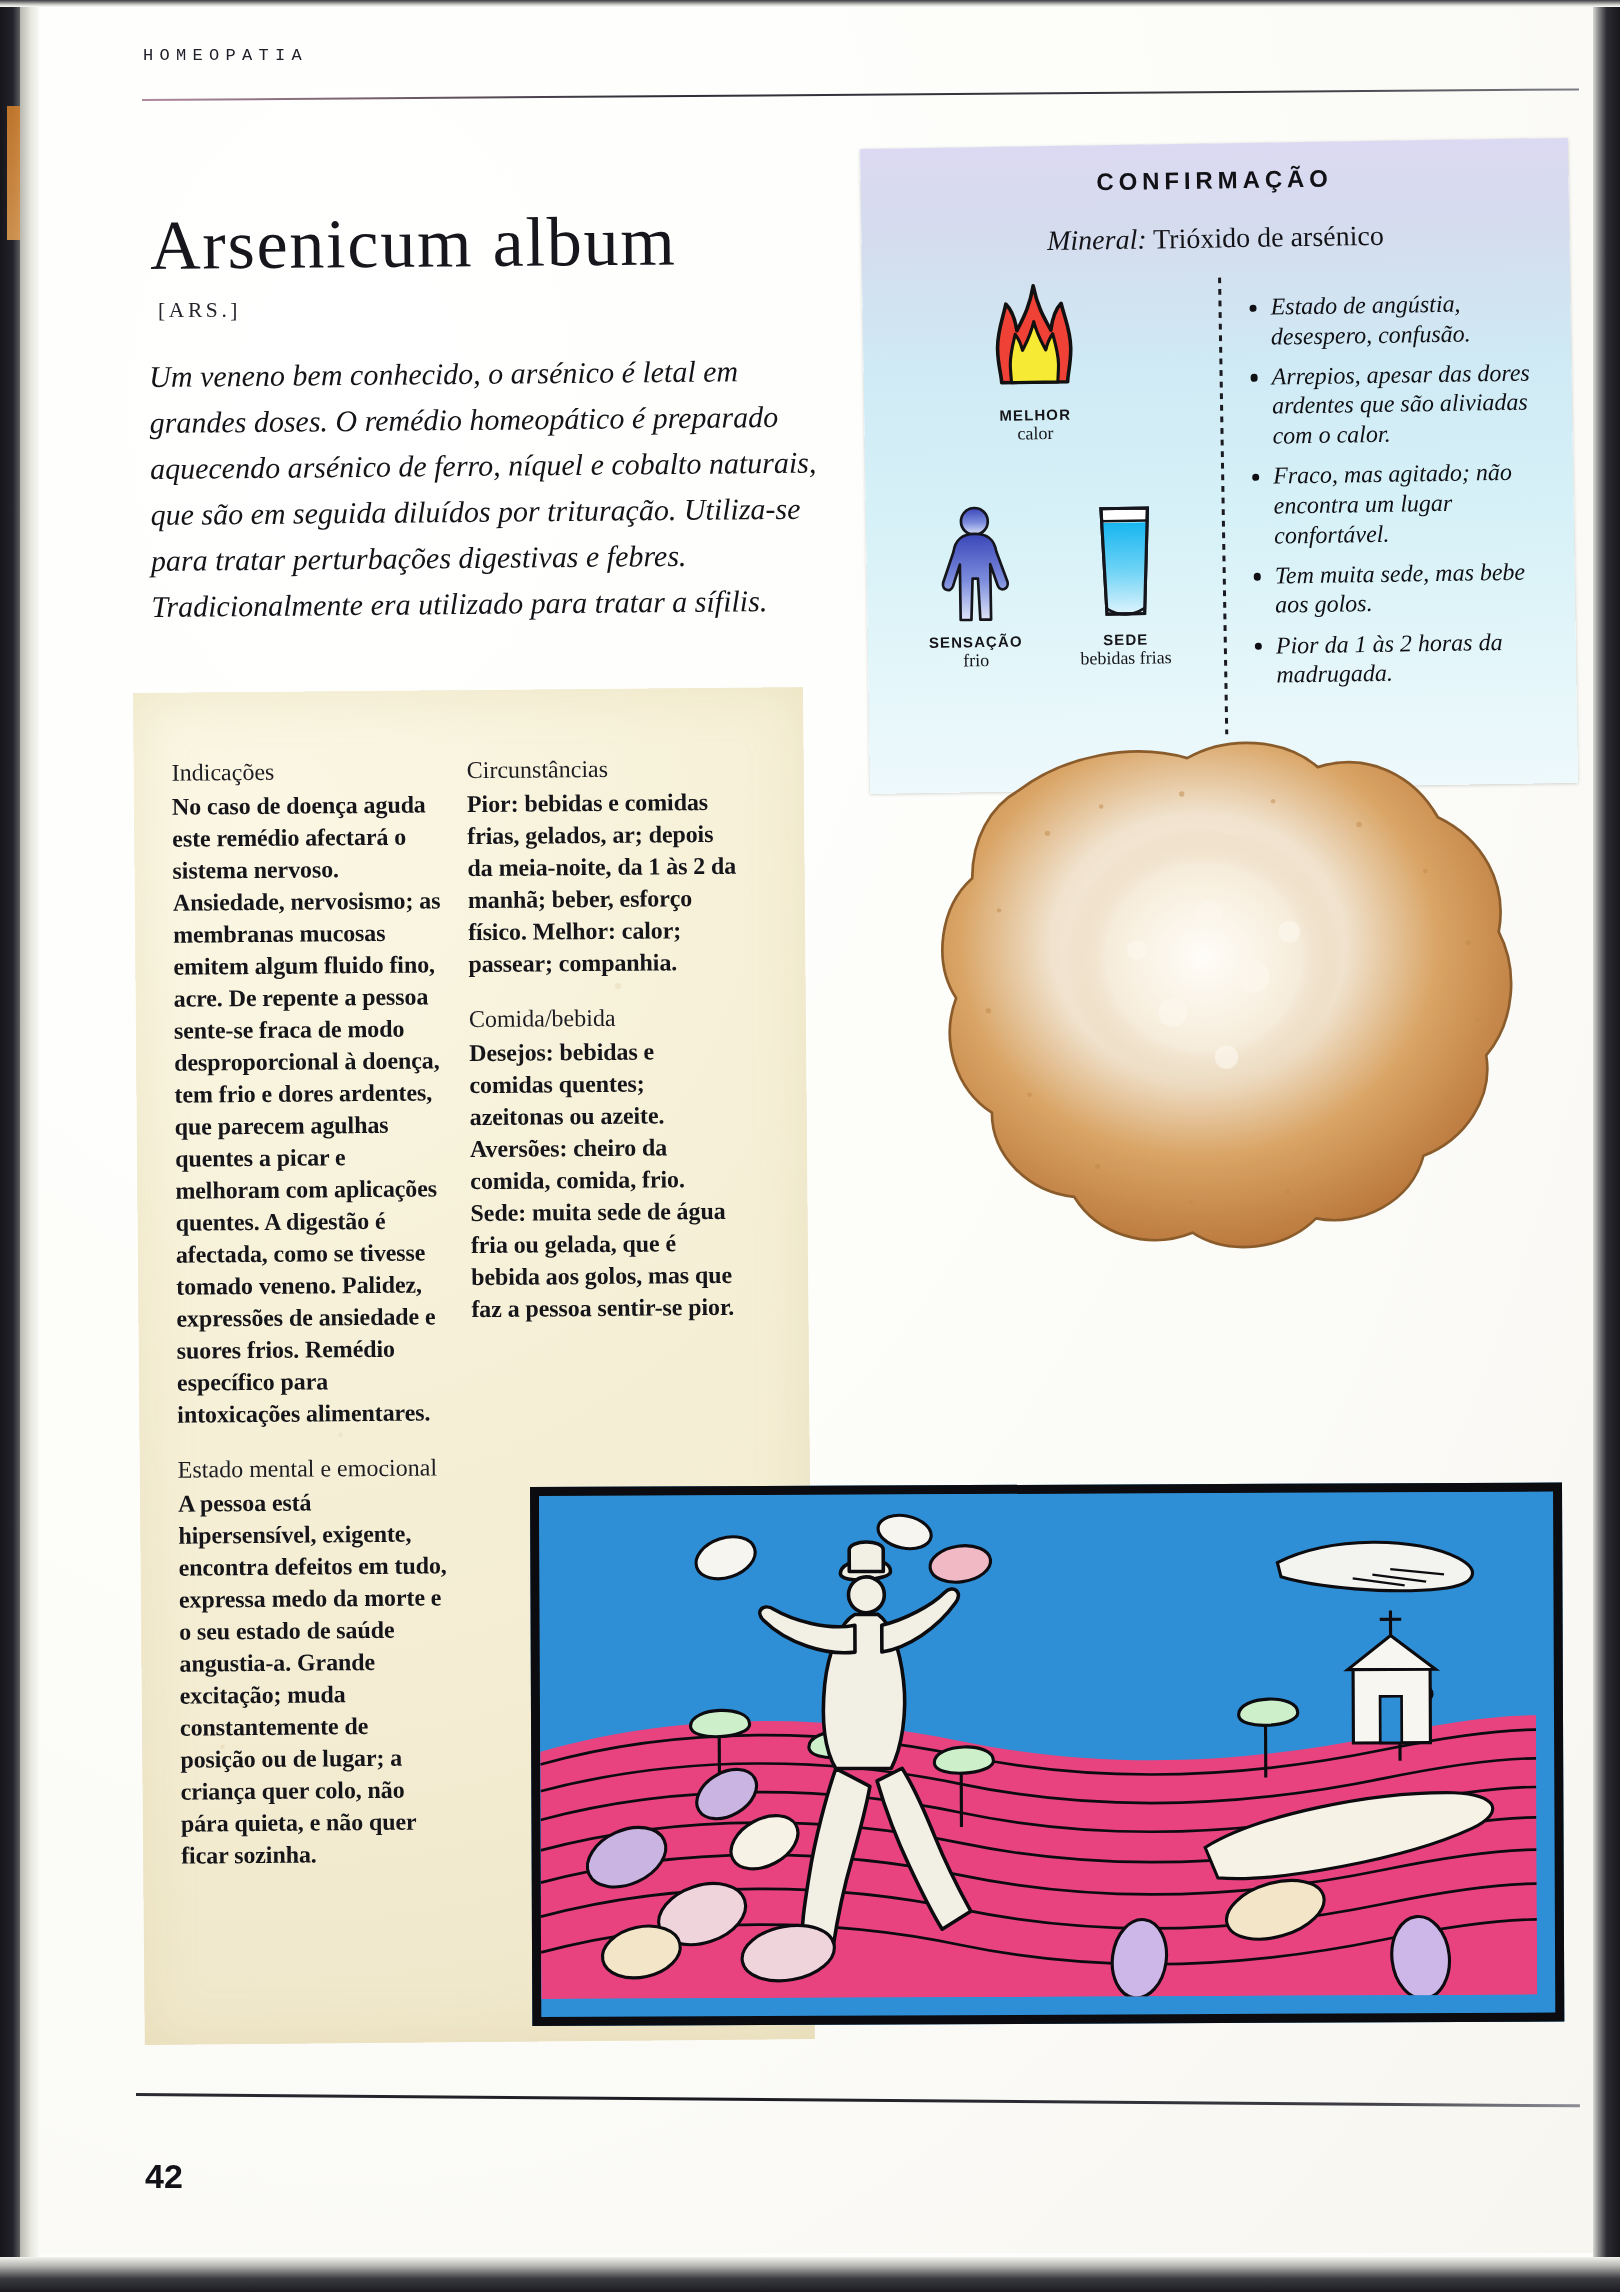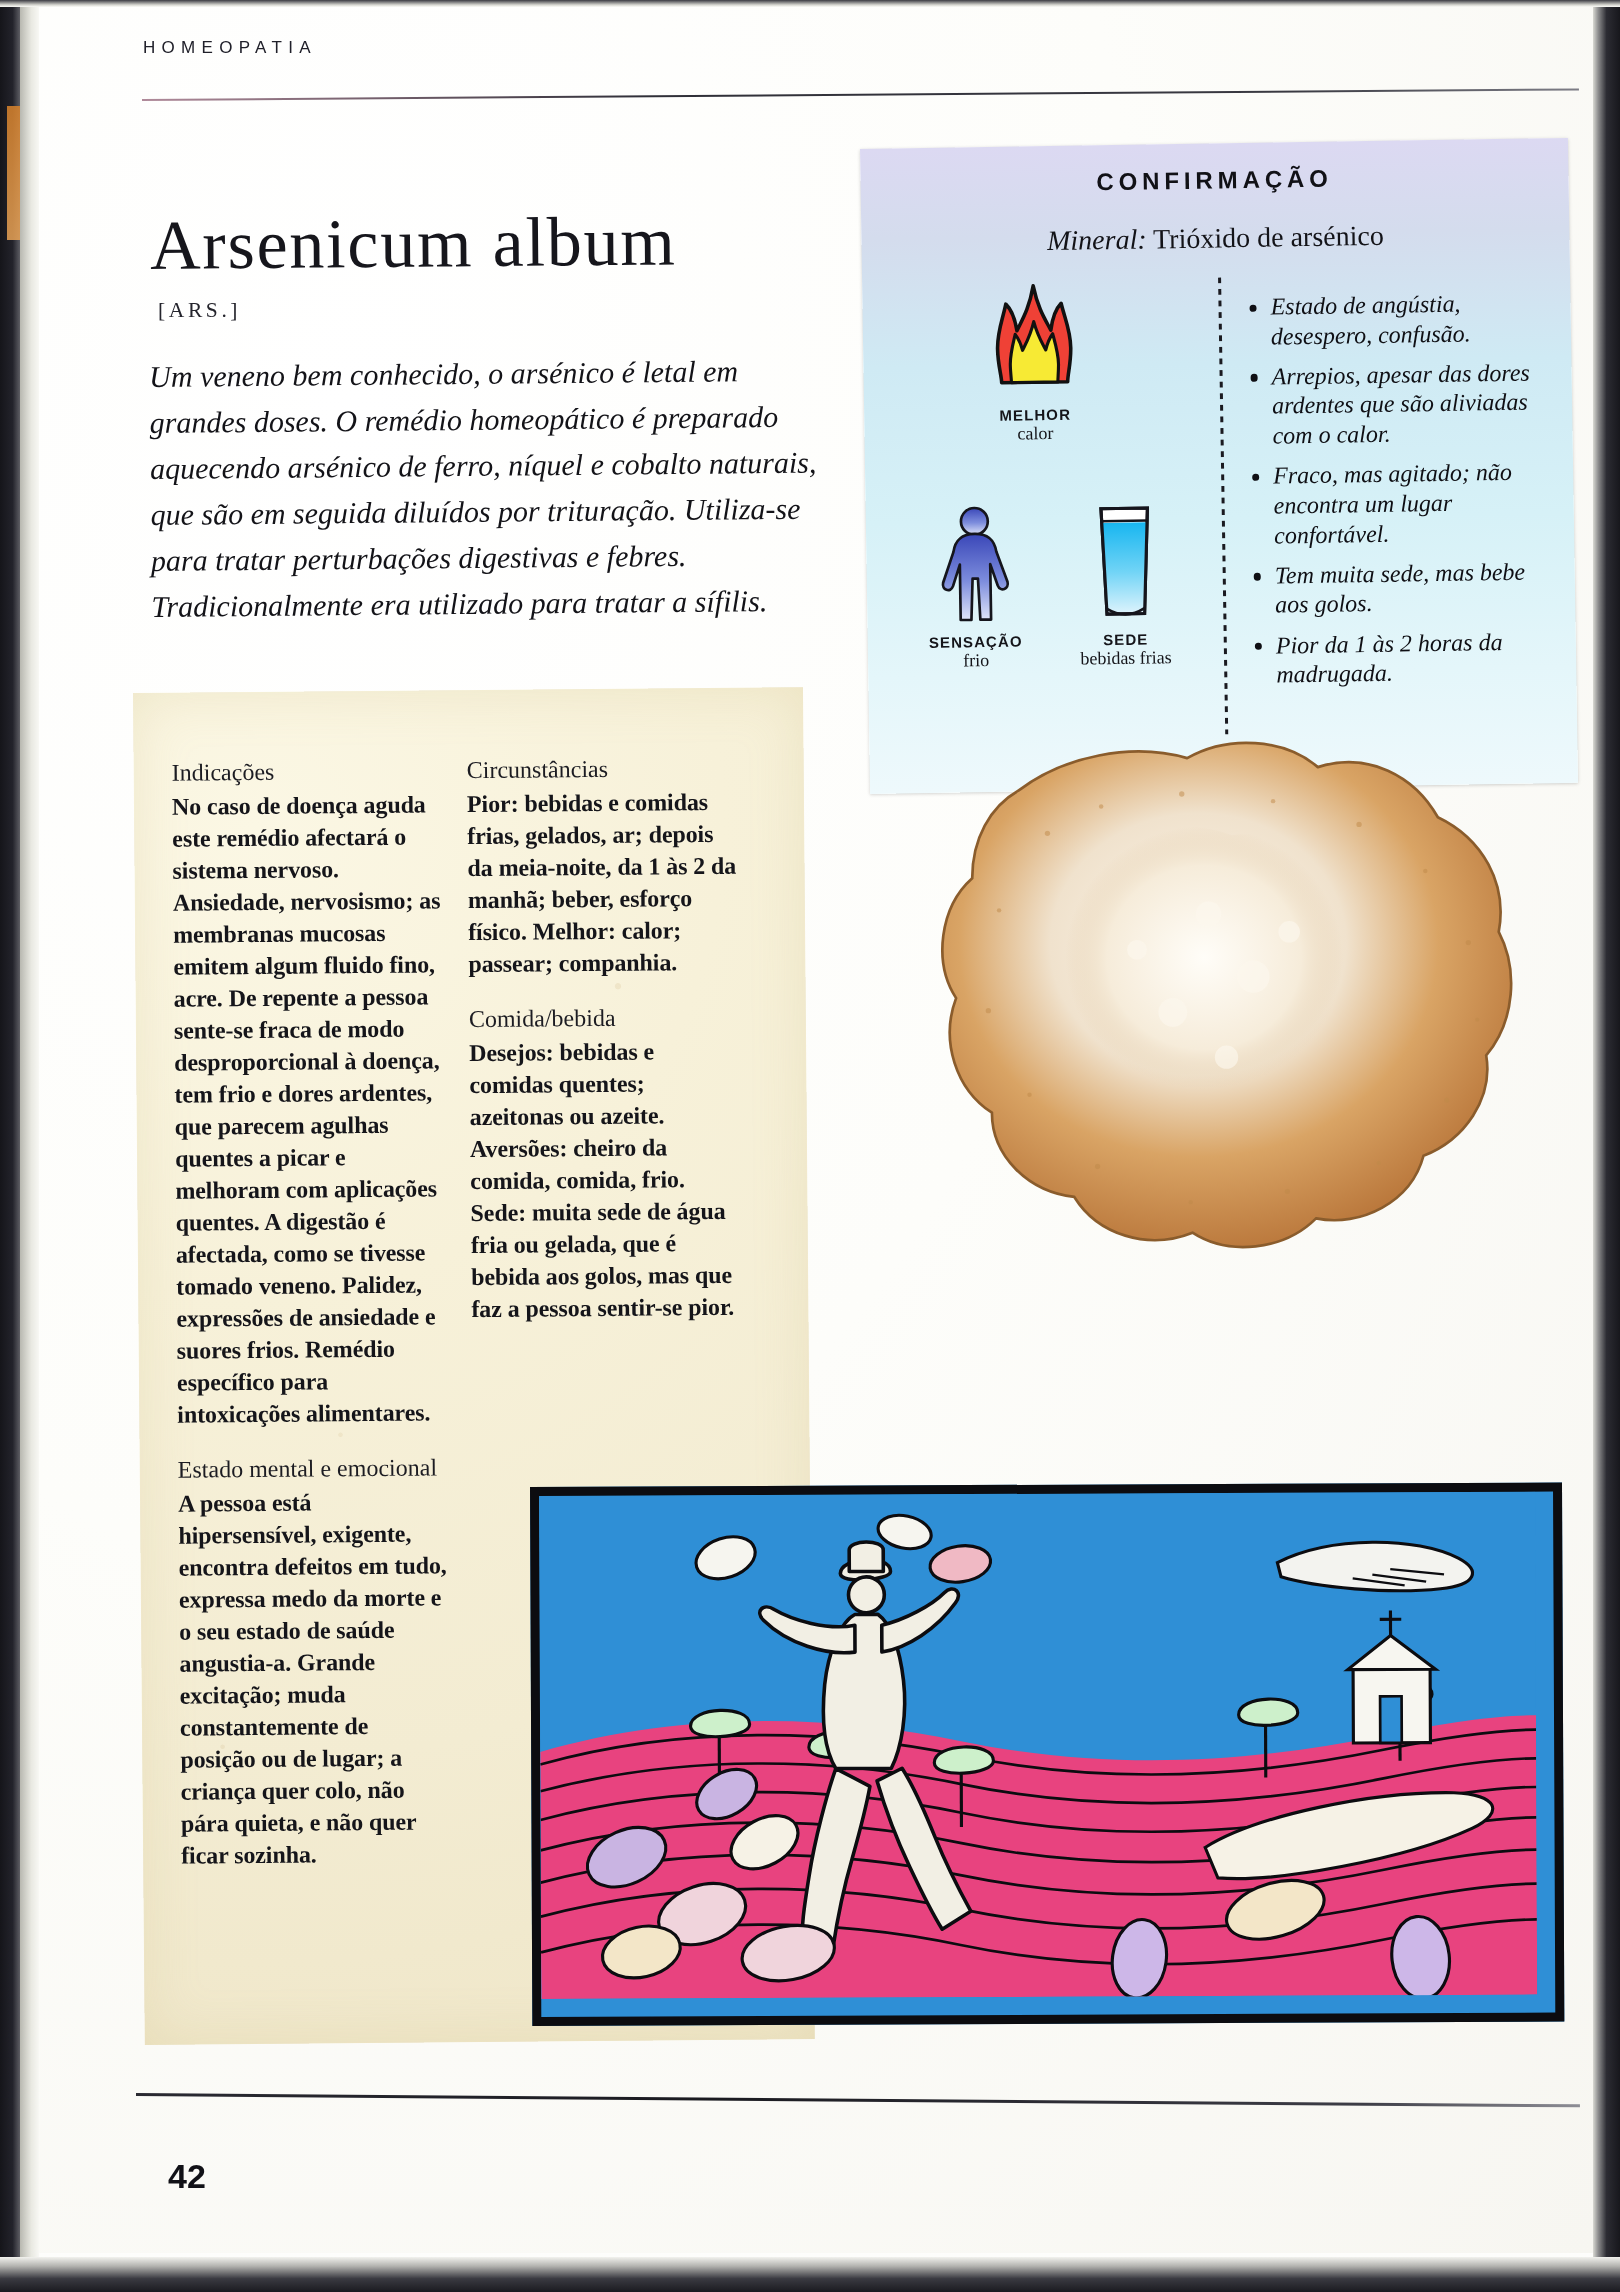--- a/index.html
+++ b/index.html
@@ -26,23 +26,23 @@
     background:linear-gradient(180deg,#d9832c,#e8a255);opacity:.85;}
 
   .paper{
     position:absolute;left:39px;top:5.4px;width:1554px;height:2248px;
     background:
       radial-gradient(ellipse at 20% 18%, #ffffff 0%, #fdfdfa 45%, #f7f6f1 100%);
   }
 
   
   .runhead{
-    position:absolute;left:143px;top:38px;
+    position:absolute;left:143px;top:46px;
     font-size:17px;letter-spacing:6.3px;color:#20202a;
-    font-family:Liberation Sans, sans-serif;
+    font-family:Liberation Mono, monospace;
   }
   .rule-top{
     position:absolute;left:142px;top:99px;width:1437px;height:1.8px;
     background:linear-gradient(90deg,#b08a9a,#2f2f38 35%,#3a3a42 80%,#7d7d86);
     transform:rotate(-0.42deg);transform-origin:left center;
   }
 
   
   .title{
     position:absolute;left:150px;top:159px;
@@ -170,21 +170,21 @@
   }
 
   .rule-bot{
     position:absolute;left:136px;top:2093px;width:1444px;height:2.7px;
     background:linear-gradient(90deg,#2a2a32,#1a1a20 40%,#3d3d46 85%,#8d8d95);
     transform:rotate(0.45deg);transform-origin:left center;
   }
   .pageno{
     position:absolute;left:145px;top:2157px;
     font-family:"Liberation Sans",sans-serif;font-weight:700;
-    font-size:34px;color:#111117;margin-left:23px;
+    font-size:34px;color:#111117;
   }
 </style>
 </head>
 <body>
 
 <div class="page">
 
   <div class="scan-edge-left"></div>
   <div class="scan-edge-left-2"></div>
   <div class="orange-strip"></div>

